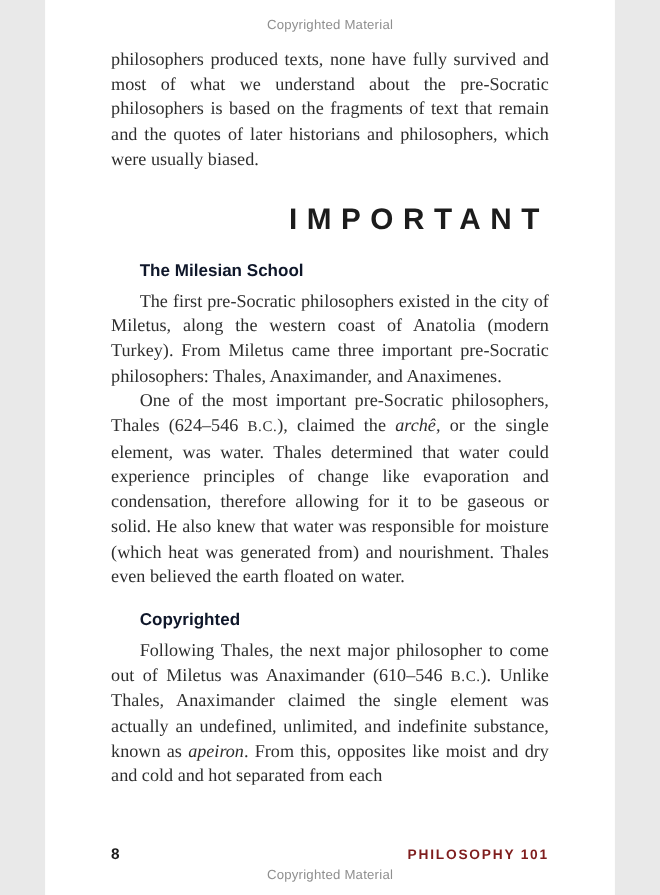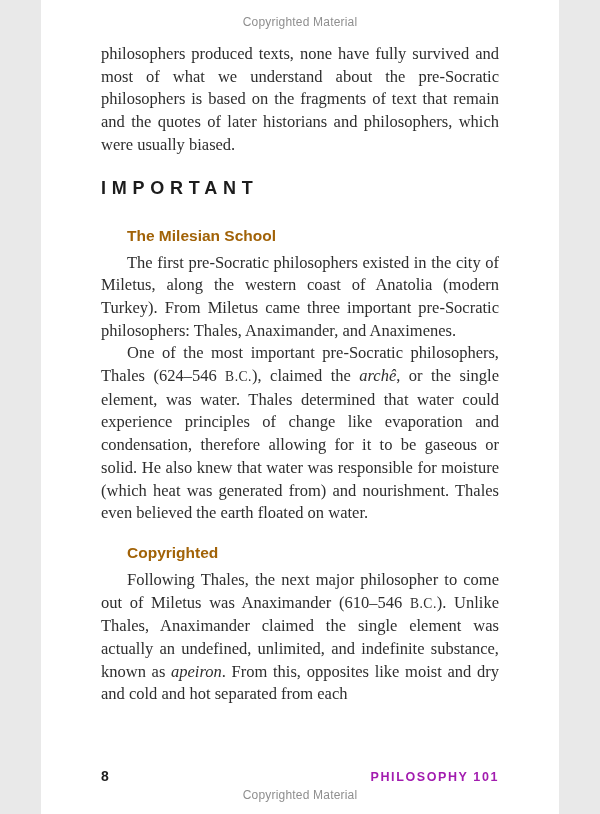--- a/index.html
+++ b/index.html
@@ -33,35 +33,35 @@
   }
   p.body-text {
     font-size: 16.5px;
     line-height: 22.7px;
     text-align: justify;
     text-indent: 26px;
     color: #2e2e2e;
   }
   p.body-text.no-indent { text-indent: 0; margin-top: 43px; }
   .section-heading {
-    margin-top: 16px;
-    text-align: left;
+    margin-top: 27px;
+    text-align: right;
     font-family: "Liberation Sans", sans-serif;
     font-weight: 700;
-    font-size: 18px;
+    font-size: 27px;
     line-height: 30px;
     letter-spacing: 0.32em;
     color: #1c1c1c;
   }
   .section-heading .line { display: block; white-space: nowrap; }
   h2.subheading {
     font-family: "Liberation Sans", sans-serif;
     font-weight: 700;
     font-size: 15.5px;
-    color: #a16207;
+    color: #0f172a;
     padding-left: 26px;
     margin-top: 19px;
     margin-bottom: 7px;
   }
   section.first h2.subheading { margin-top: 24px; }
   .italic { font-style: italic; }
   .smallcaps { font-size: 0.82em; letter-spacing: 0.04em; }
   .footer {
     position: absolute;
     left: 60px;
@@ -74,21 +74,21 @@
   }
   .page-number {
     font-size: 14px;
     font-weight: 700;
     color: #1c1c1c;
   }
   .book-title {
     font-size: 12.5px;
     font-weight: 600;
     letter-spacing: 1.6px;
-    color: #a21caf;
+    color: #7f1d1d;
     padding-left: 16px;
   }
 </style>
 </head>
 <body>
 
 <div class="page">
 
   <div class="copyright top">Copyrighted Material</div>
 

